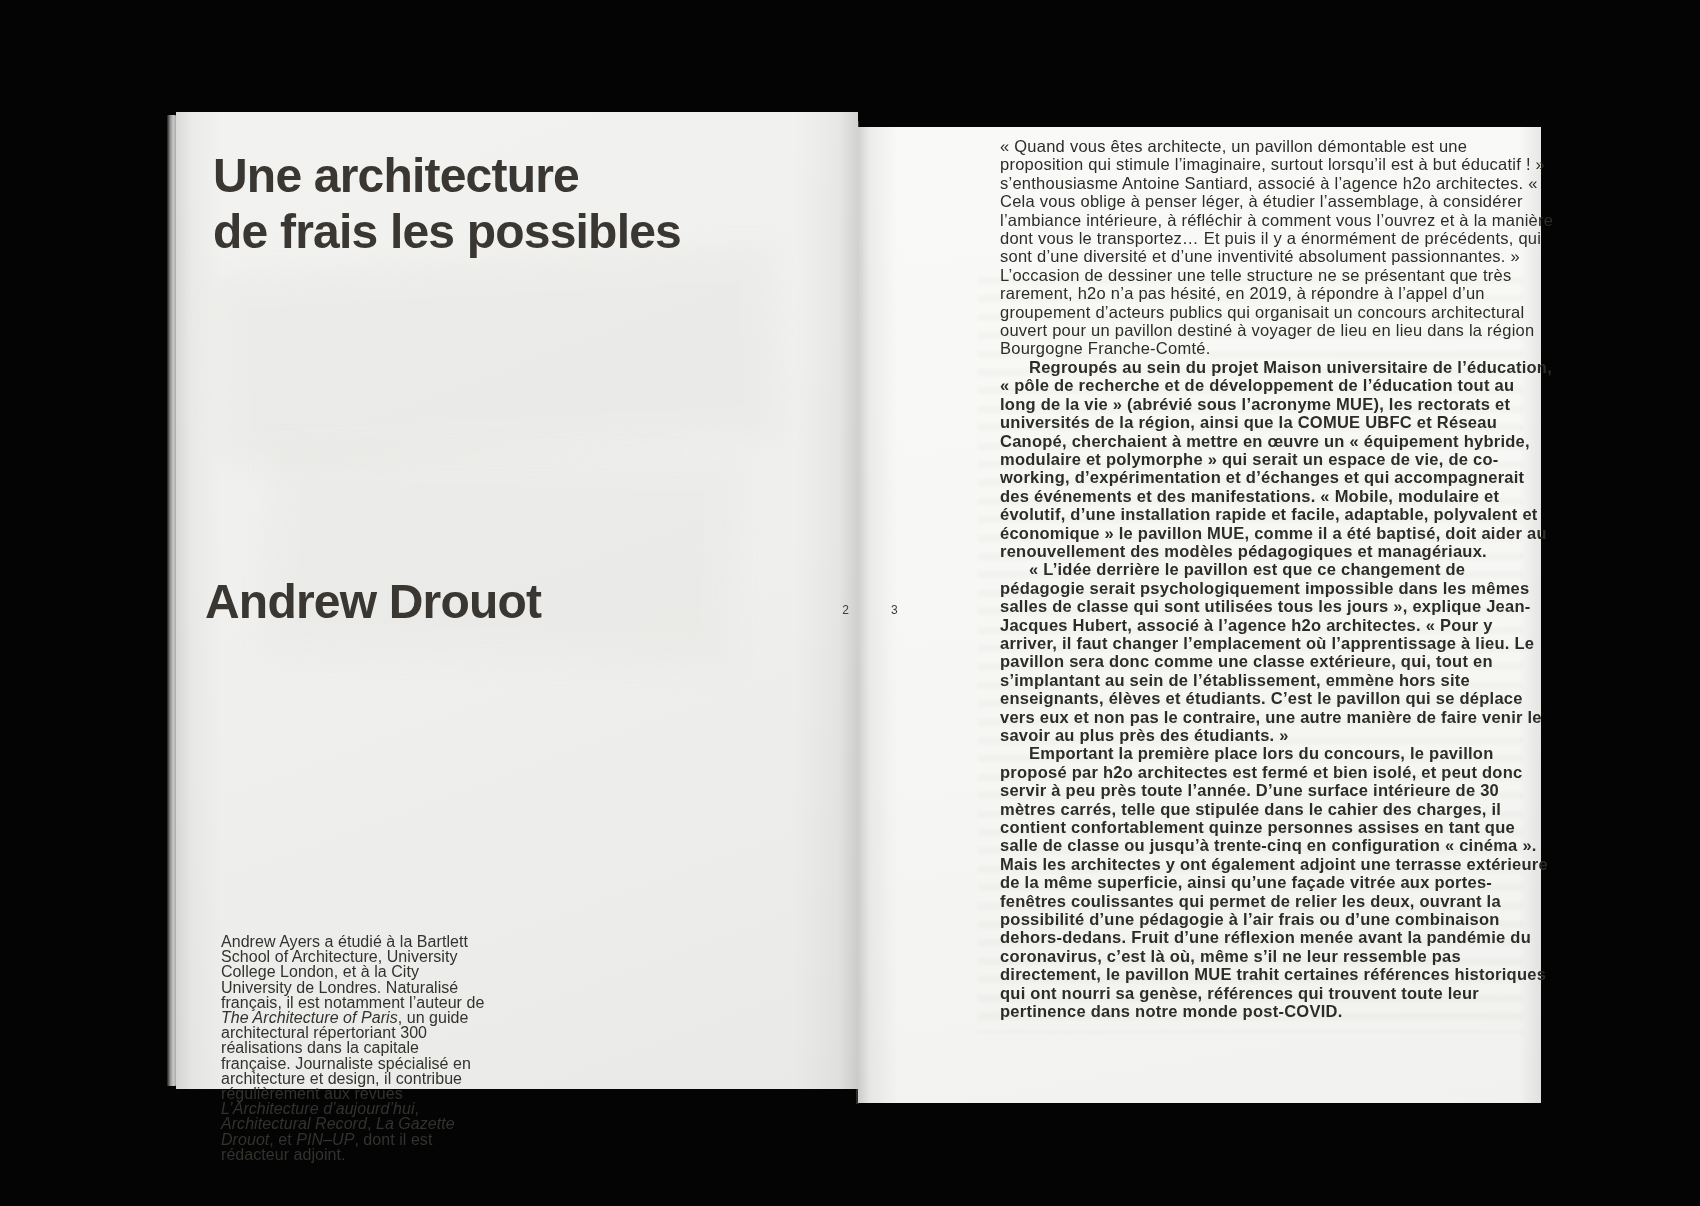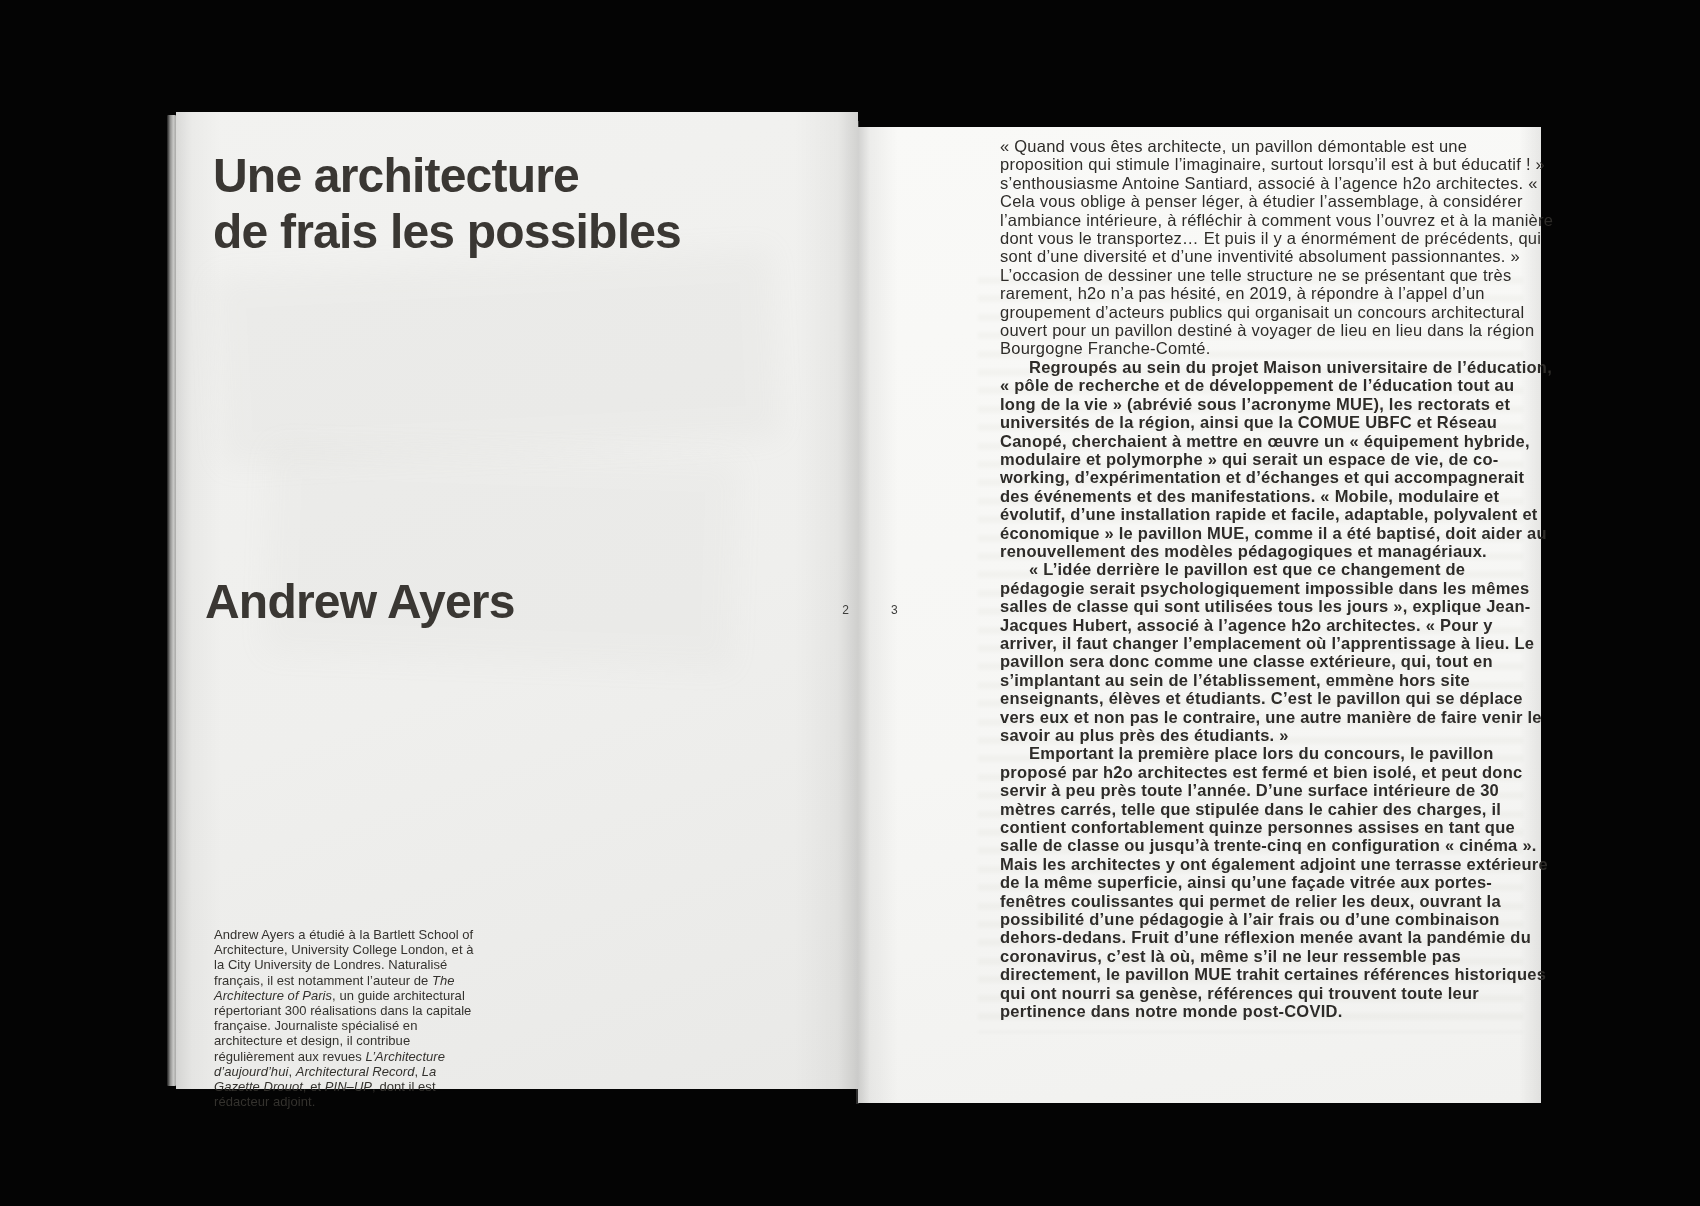--- a/index.html
+++ b/index.html
@@ -36,22 +36,22 @@
     font-size:48px;line-height:56px;font-weight:700;
     letter-spacing:-0.8px;color:#3a3733;
   }
   .title span{display:block;}
   .author{
     position:absolute;left:29px;top:462px;margin:0;
     font-size:48px;line-height:56px;font-weight:700;
     letter-spacing:-0.8px;color:#3a3733;
   }
   .bio{
-    position:absolute;left:29px;top:806px;width:264px;margin:9px;
-    font-size:13px;line-height:15.2px;color:#34322e;letter-spacing:0.05px;
+    position:absolute;left:29px;top:806px;width:264px;margin:16px;
+    font-size:16px;line-height:15.2px;color:#34322e;letter-spacing:0.05px;
   }
   .bio .it{font-style:italic;}
   .pagenum{position:absolute;font-size:12px;line-height:12px;color:#3d3d3b;}
   .pn-left{right:9px;top:492px;}
   .pn-right{left:33px;top:477px;}
   .body-text{
     position:absolute;left:134px;top:10px;width:554px;
     font-size:16.5px;line-height:18.4px;letter-spacing:0.25px;
     color:#2e2c29;text-align:left;margin-left:8px;
   }
@@ -78,21 +78,21 @@
   <section class="page page-left">
     <div class="edge-stack"></div>
     <div class="ghost g1"></div>
     <div class="ghost g2"></div>
 
     <h1 class="title">
       <span>Une architecture</span>
       <span>de frais les possibles</span>
     </h1>
 
-    <h2 class="author">Andrew Ayers</h2>
+    <h2 class="author">Andrew Drouot</h2>
 
     <p class="bio"><span>Andrew Ayers a étudié à la Bartlett School of Architecture, University College London, et à la City University de Londres. Naturalisé français, il est notamment l’auteur de </span><span class="it">The Architecture of Paris</span><span>, un guide architectural répertoriant 300 réalisations dans la capitale française. Journaliste spécialisé en architecture et design, il contribue régulièrement aux revues </span><span class="it">L’Architecture d’aujourd’hui</span><span>, </span><span class="it">Architectural Record</span><span>, </span><span class="it">La Gazette Drouot</span><span>, et </span><span class="it">PIN–UP</span><span>, dont il est rédacteur adjoint.</span></p>
 
     <div class="pagenum pn-left">2</div>
   </section>
 
   <section class="page page-right">
     <div class="ghost-lines"></div>
 
     <div class="pagenum pn-right">3</div>

